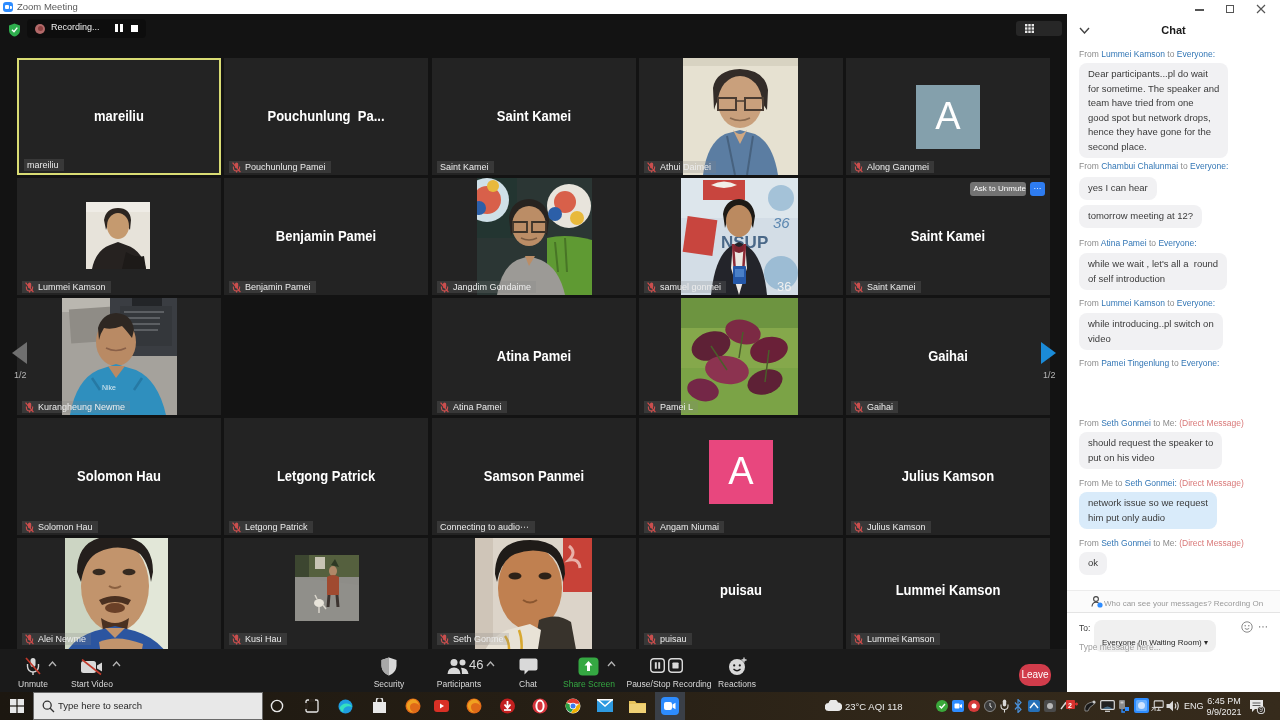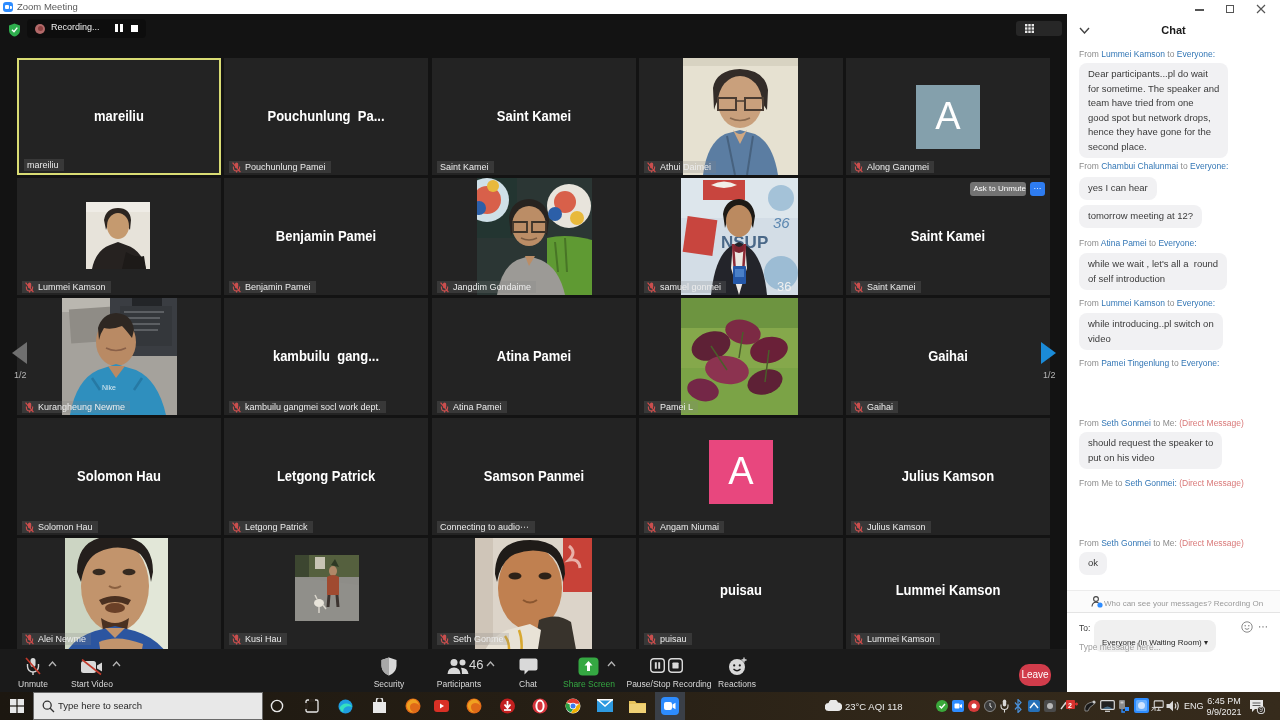--- a/index.html
+++ b/index.html
@@ -220,29 +220,20 @@
         <path d="M30 80 L38 92 M80 80 L72 92" stroke="#2679a4" stroke-width="2.5"></path>
         <text x="40" y="92" font-size="7" fill="#d8e8f0" font-family="Liberation Sans">Nike</text>
       </svg>
       <div class="lbl"><svg width="9" height="11" viewBox="0 0 9 11">
           <rect x="3" y="0.5" width="3.2" height="5.8" rx="1.6" fill="#c8504f"></rect>
           <path d="M1.4 4.6v1.2a3.1 3.1 0 0 0 6.2 0V4.6" fill="none" stroke="#c8504f" stroke-width="1.1"></path>
           <line x1="4.6" y1="9" x2="4.6" y2="10.6" stroke="#c8504f" stroke-width="1.1"></line>
           <line x1="0.6" y1="0.6" x2="8.4" y2="10.2" stroke="#d04a4a" stroke-width="1.2"></line>
         </svg>Kurangheung Newme</div>
     </div>
-<div class="cell" style="left:224px;top:284px">
-      <div class="cname">kambuilu  gang...</div>
-      <div class="lbl"><svg width="9" height="11" viewBox="0 0 9 11">
-          <rect x="3" y="0.5" width="3.2" height="5.8" rx="1.6" fill="#c8504f"></rect>
-          <path d="M1.4 4.6v1.2a3.1 3.1 0 0 0 6.2 0V4.6" fill="none" stroke="#c8504f" stroke-width="1.1"></path>
-          <line x1="4.6" y1="9" x2="4.6" y2="10.6" stroke="#c8504f" stroke-width="1.1"></line>
-          <line x1="0.6" y1="0.6" x2="8.4" y2="10.2" stroke="#d04a4a" stroke-width="1.2"></line>
-        </svg>kambuilu gangmei socl work dept.</div>
-    </div>
 <div class="cell" style="left:432px;top:284px">
       <div class="cname">Atina Pamei</div>
       <div class="lbl"><svg width="9" height="11" viewBox="0 0 9 11">
           <rect x="3" y="0.5" width="3.2" height="5.8" rx="1.6" fill="#c8504f"></rect>
           <path d="M1.4 4.6v1.2a3.1 3.1 0 0 0 6.2 0V4.6" fill="none" stroke="#c8504f" stroke-width="1.1"></path>
           <line x1="4.6" y1="9" x2="4.6" y2="10.6" stroke="#c8504f" stroke-width="1.1"></line>
           <line x1="0.6" y1="0.6" x2="8.4" y2="10.2" stroke="#d04a4a" stroke-width="1.2"></line>
         </svg>Atina Pamei</div>
     </div>
 <div class="cell" style="left:639px;top:284px">
@@ -502,20 +493,21 @@
 <div class="bub" style="top:177px">yes I can hear</div>
 <div class="bub" style="top:205px">tomorrow meeting at 12?</div>
 <div class="msghdr" style="top:238px">From <b>Atina Pamei</b> to <b>Everyone:</b></div>
 <div class="bub" style="top:253px">while we wait , let's all a&nbsp; round<br>of self introduction</div>
 <div class="msghdr" style="top:298px">From <b>Lummei Kamson</b> to <b>Everyone:</b></div>
 <div class="bub" style="top:313px">while introducing..pl switch on<br>video</div>
 <div class="msghdr" style="top:358px">From <b>Pamei Tingenlung</b> to <b>Everyone:</b></div>
 <div class="msghdr" style="top:418px">From <b>Seth Gonmei</b> to Me: <i>(Direct Message)</i></div>
 <div class="bub" style="top:432px">should request the speaker to<br>put on his video</div>
 <div class="msghdr" style="top:478px">From Me to <b>Seth Gonmei:</b> <i>(Direct Message)</i></div>
+<div class="bub blue" style="top:492px">network issue so we request<br>him put only audio</div>
 <div class="msghdr" style="top:538px">From <b>Seth Gonmei</b> to Me: <i>(Direct Message)</i></div>
 <div class="bub" style="top:552px">ok</div>
 
 <div style="position:absolute;left:0;top:590px;width:213px;height:23px;background:#fbfbfb;border-top:1px solid #ececec;border-bottom:1px solid #e4e4e4"></div>
 <svg style="position:absolute;left:24px;top:596px" width="12" height="12" viewBox="0 0 12 12">
       <circle cx="5" cy="3" r="2.4" fill="none" stroke="#444" stroke-width="1.1"></circle>
       <path d="M1 10.5 Q1.3 6.3 5 6.3 Q7 6.3 8 7.5" fill="none" stroke="#444" stroke-width="1.1"></path>
       <circle cx="9" cy="9" r="2.6" fill="#2d8cff"></circle>
     </svg>
 <div style="position:absolute;left:37px;top:599px;font-size:8px;color:#9a9a9a;white-space:nowrap">Who can see your messages? Recording On</div>

